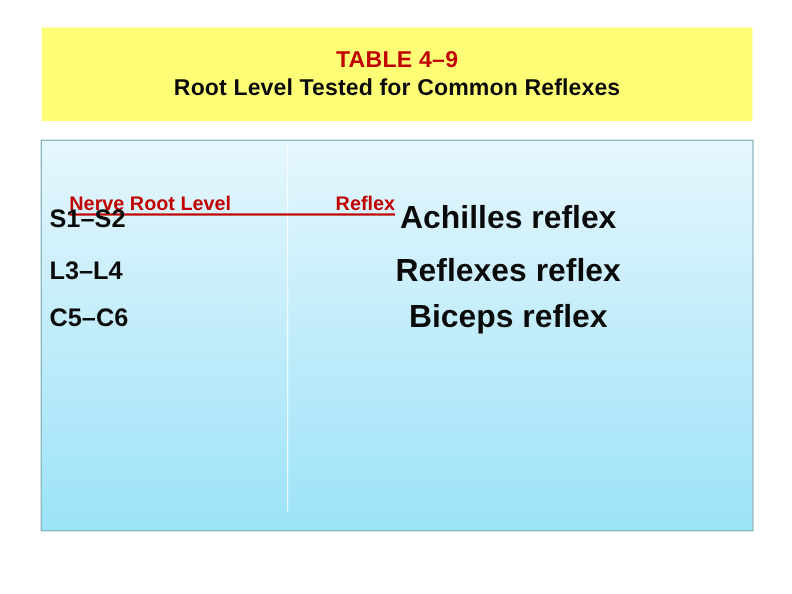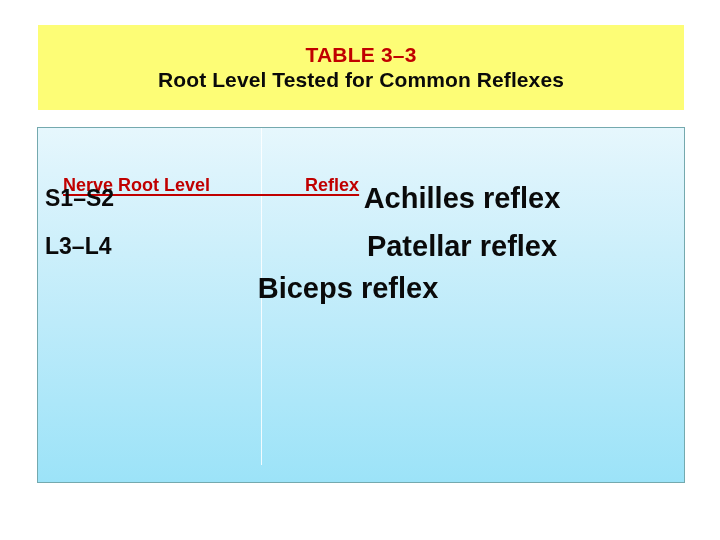--- a/index.html
+++ b/index.html
@@ -116,42 +116,43 @@
     font-size: 29px;
     font-weight: bold;
     text-align: center;
     white-space: nowrap;
   }
 </style>
 </head>
 <body>
 
 <div id="title-banner">
-  <div id="table-number">TABLE 3–3</div>
+  <div id="table-number">TABLE 4–9</div>
   <div id="table-title">Root Level Tested for Common Reflexes</div>
 </div>
 
 <div id="table-body">
 
   <div id="column-divider"></div>
 
   <div id="header-row">
     <span id="header-underline-run">Nerve Root Level                   Reflex</span>
   </div>
 
   <div class="data-row" style="top:48px;">
     <div class="cell-root">S1–S2</div>
     <div class="cell-reflex">Achilles reflex</div>
   </div>
 
   <div class="data-row" style="top:96px;">
     <div class="cell-root">L3–L4</div>
-    <div class="cell-reflex">Patellar reflex</div>
+    <div class="cell-reflex">Reflexes reflex</div>
   </div>
 
   <div class="data-row" style="top:138px;">
+    <div class="cell-root">C5–C6</div>
     <div class="cell-reflex">Biceps reflex</div>
   </div>
 
   <div class="data-row" style="top:183px;">
   </div>
 
 </div>
 
 </body></html>

